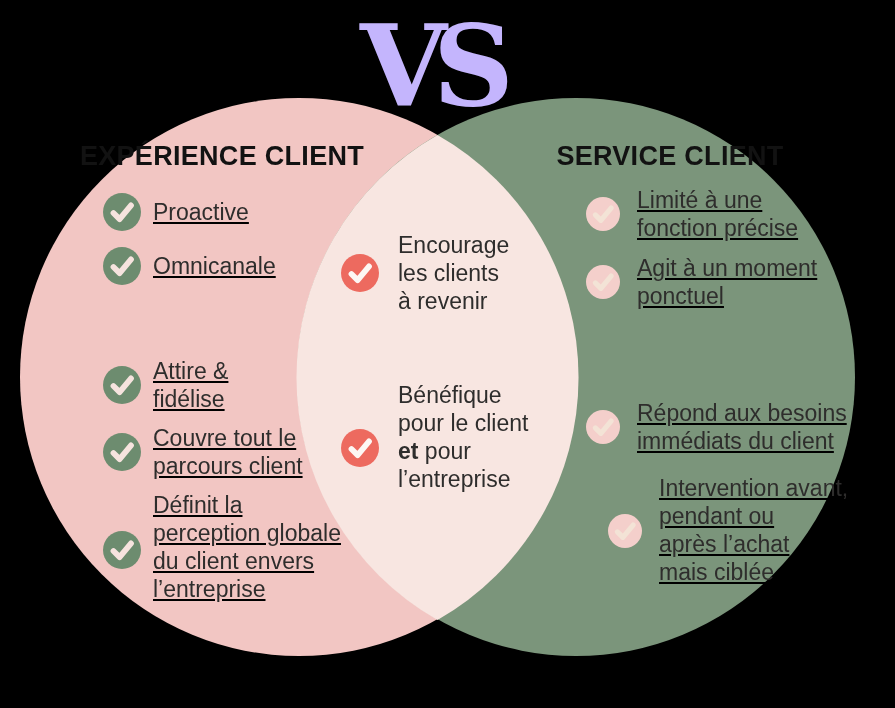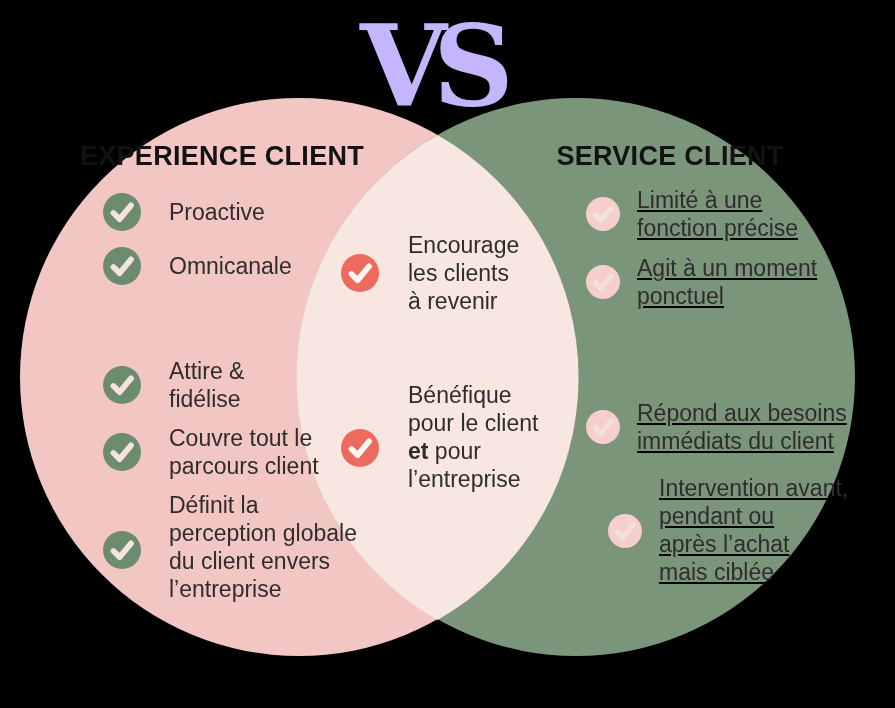--- a/index.html
+++ b/index.html
@@ -8,22 +8,22 @@
   .venn{position:absolute;left:0;top:0;}
   .vs{position:absolute;left:345px;top:10px;width:170px;text-align:center;
       font-family:"DejaVu Serif",serif;font-weight:bold;font-size:112px;
       line-height:1;letter-spacing:-14px;color:#c4b5fd;z-index:3;}
   .title{position:absolute;z-index:2;font-weight:800;font-size:27px;line-height:32px;
          color:#121212;text-align:center;white-space:nowrap;letter-spacing:.3px;margin-top:28px;}
   .title-left{left:57px;top:112px;width:330px;}
   .title-right{left:520px;top:112px;width:300px;}
   .item{position:absolute;display:flex;align-items:center;z-index:2;}
   .item.top{align-items:center;}
-  .col-left{gap:28px;}
-  .col-mid{gap:29px;}
+  .col-left{gap:12px;text-decoration:underline;}
+  .col-mid{gap:19px;}
   .col-right{gap:17px;text-decoration:underline;}
   .check{flex:0 0 auto;display:block;}
   .check svg{display:block;width:38px;height:38px;}
   .col-right .check svg{width:34px;height:34px;}
   .check path{fill:none;stroke-width:6;stroke-linecap:round;stroke-linejoin:round;}
   .txt{white-space:pre-line;font-size:23px;line-height:28px;color:#2e2d2c;}
 </style>
 </head>
 <body>
 

